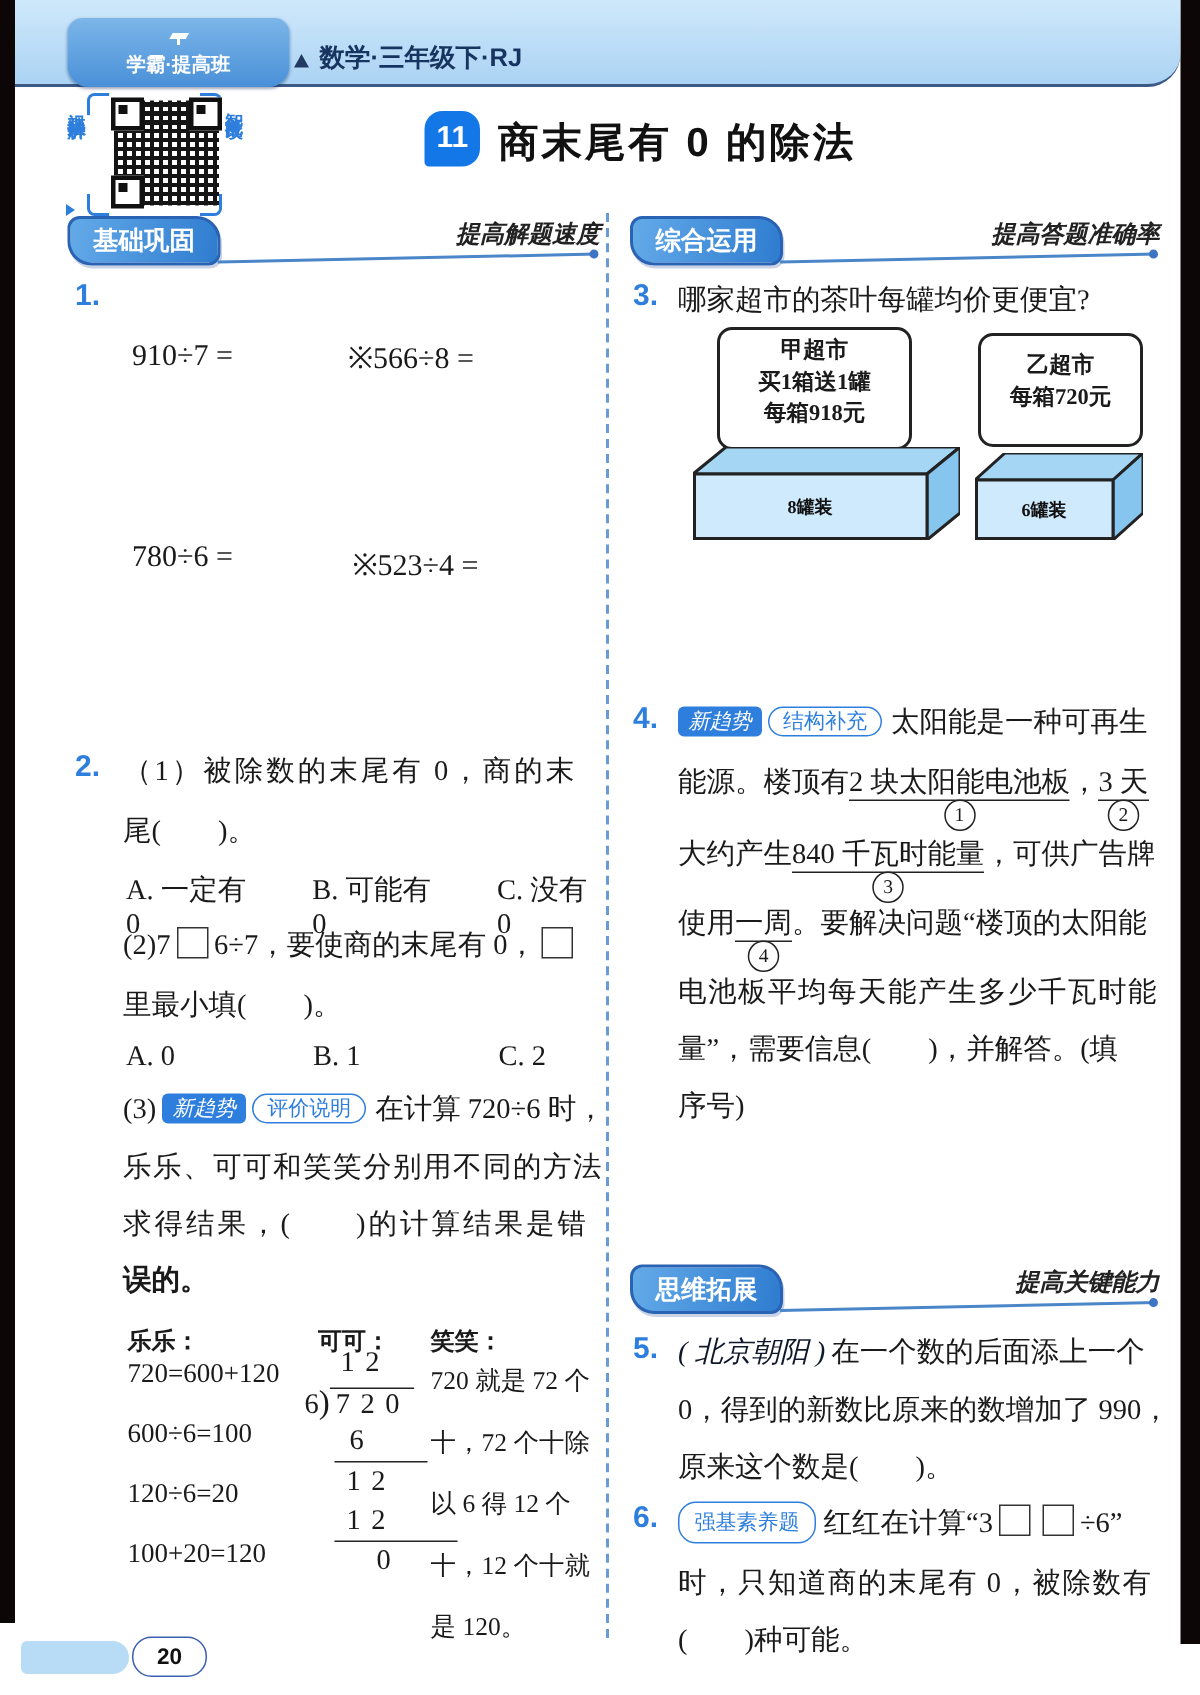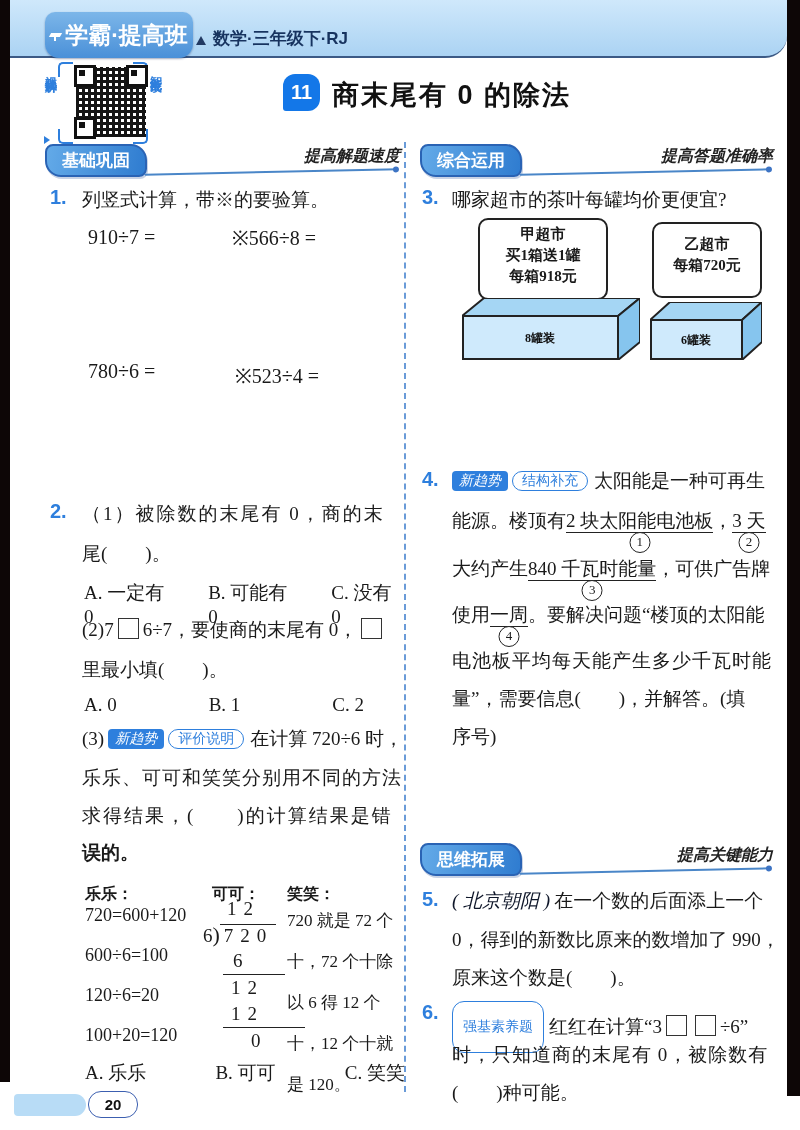--- a/index.html
+++ b/index.html
@@ -8,22 +8,22 @@
   
   .edge-left{position:absolute;left:0;top:0;width:10px;height:1082px;background:#0d0606;}
   .edge-right{position:absolute;right:0;top:0;width:13px;height:1096px;background:#0d0606;}
   
   .banner{position:absolute;left:10px;right:13px;top:0;height:56px;
           background:linear-gradient(#cfe8fb,#abd3f3);border-bottom:2px solid #3c5a85;
           border-bottom-right-radius:22px;}
   .brand-tab{position:absolute;left:45px;top:12px;width:148px;height:46px;
              background:linear-gradient(#7cb6e9,#4a90d8);border-radius:10px 10px 14px 14px;
              display:flex;align-items:center;justify-content:center;gap:4px;
-             font-family:"Liberation Sans",sans-serif;font-weight:bold;color:#fff;font-size:23px;
-             box-shadow:0 1px 2px rgba(20,40,90,.4);}
+             font-family:"Liberation Sans",sans-serif;font-weight:bold;color:#fff;font-size:13px;
+             box-shadow:0 1px 2px rgba(20,40,90,.4);flex-direction:column;}
   .cap-icon{display:inline-block;width:11px;height:11px;position:relative;}
   .cap-icon::before{content:"";position:absolute;left:0;top:3px;width:11px;height:4px;background:#fff;transform:skewX(-30deg);}
   .cap-icon::after{content:"";position:absolute;left:4px;top:6px;width:2px;height:5px;background:#fff;}
   .tab-arrow{position:absolute;left:196px;top:36px;width:0;height:0;
              border-left:5px solid transparent;border-right:5px solid transparent;border-bottom:9px solid #223a63;}
   .subject{position:absolute;left:213px;top:27px;font-family:"Liberation Sans",sans-serif;
            font-weight:bold;font-size:17px;color:#17335f;}
   
   .qr-wrap{position:absolute;left:42px;top:62px;width:122px;height:82px;}
   .qc{position:absolute;width:13px;height:13px;border:2px solid #2e7fdd;}
@@ -90,21 +90,21 @@
   .xiaoxiao div{height:41px;line-height:41px;}
   
   .shop-box{position:absolute;border:2px solid #222;border-radius:10px;background:#fff;
             text-align:center;font-size:15px;font-weight:bold;line-height:21px;}
   .crate{position:absolute;}
   .crate-label{position:absolute;display:flex;align-items:center;justify-content:center;
                font-size:12px;font-weight:bold;color:#111;}
   
   .src{color:#0f172a;font-style:italic;margin-right:4px;}
   .pill{display:inline-block;border:1.5px solid #2e7fdd;color:#2e7fdd;font-family:"Liberation Sans",sans-serif;
-        font-size:14px;padding:16px 10px;border-radius:12px;margin-right:5px;vertical-align:2px;}
+        font-size:14px;padding:4px 10px;border-radius:12px;margin-right:5px;vertical-align:2px;}
   
   .page-tab{position:absolute;left:14px;top:1094px;width:72px;height:22px;background:#b8dcf6;border-radius:4px 11px 11px 4px;}
   .page-pill{position:absolute;left:88px;top:1091px;width:48px;height:25px;border:1.5px solid #3c5fb0;border-radius:13px;
              display:flex;align-items:center;justify-content:center;font-family:"Liberation Sans",sans-serif;
              font-weight:bold;font-size:15px;color:#111;background:#fff;}
 </style>
 </head>
 <body>
 
 <div class="page">
@@ -140,21 +140,20 @@
 
   <div class="divider"></div>
 
   <div class="sec" style="left:45px;top:144px;width:357px;">
     <span class="sec-badge">基础巩固</span>
     <span class="sec-tag">提高解题速度</span>
     <span class="sec-line"></span>
   </div>
 
   <span class="num" style="left:50px;top:186px;">1.</span>
-  <span class="line" style="left:82px;top:187px;">列竖式计算，带※的要验算。</span>
   <span class="eq" style="left:88px;top:226px;">910÷7 =</span>
   <span class="eq" style="left:232px;top:224px;">※566÷8 =</span>
   <span class="eq" style="left:88px;top:360px;">780÷6 =</span>
   <span class="eq" style="left:235px;top:362px;">※523÷4 =</span>
 
   <span class="num" style="left:50px;top:500px;">2.</span>
   <span class="line" style="left:82px;top:501px;letter-spacing:2px;">（1）被除数的末尾有 0，商的末</span>
   <span class="line" style="left:82px;top:541px;">尾(　　)。</span>
   <div class="opts" style="left:84px;top:580px;width:316px;gap:37px;">
     <span>A. 一定有 0</span>
@@ -198,25 +197,20 @@
   </div>
 
   <div class="xiaoxiao">
     <div>720 就是 72 个</div>
     <div>十，72 个十除</div>
     <div>以 6 得 12 个</div>
     <div>十，12 个十就</div>
     <div>是 120。</div>
   </div>
 
-  <div class="opts" style="left:85px;top:1060px;width:320px;">
-    <span>A. 乐乐</span>
-    <span>B. 可可</span>
-    <span>C. 笑笑</span>
-  </div>
 
   <div class="sec" style="left:420px;top:144px;width:355px;">
     <span class="sec-badge">综合运用</span>
     <span class="sec-tag">提高答题准确率</span>
     <span class="sec-line"></span>
   </div>
 
   <span class="num" style="left:422px;top:186px;">3.</span>
   <span class="line" style="left:452px;top:187px;">哪家超市的茶叶每罐均价更便宜?</span>
   <div class="shop-box" style="left:478px;top:218px;width:126px;height:74px;padding-top:4px;">

